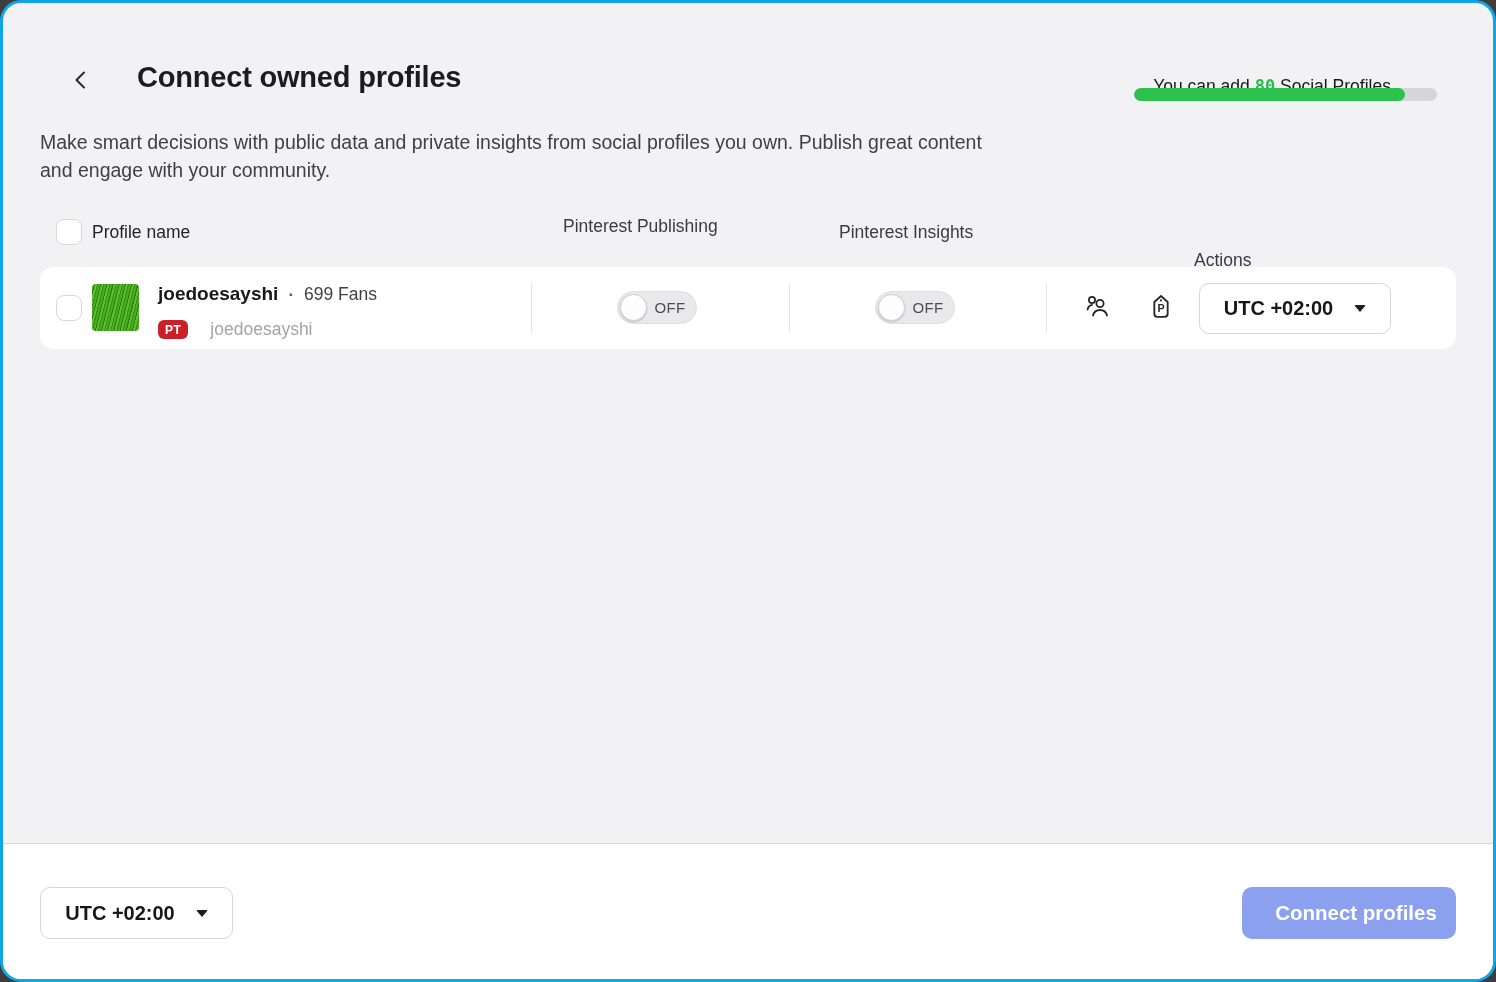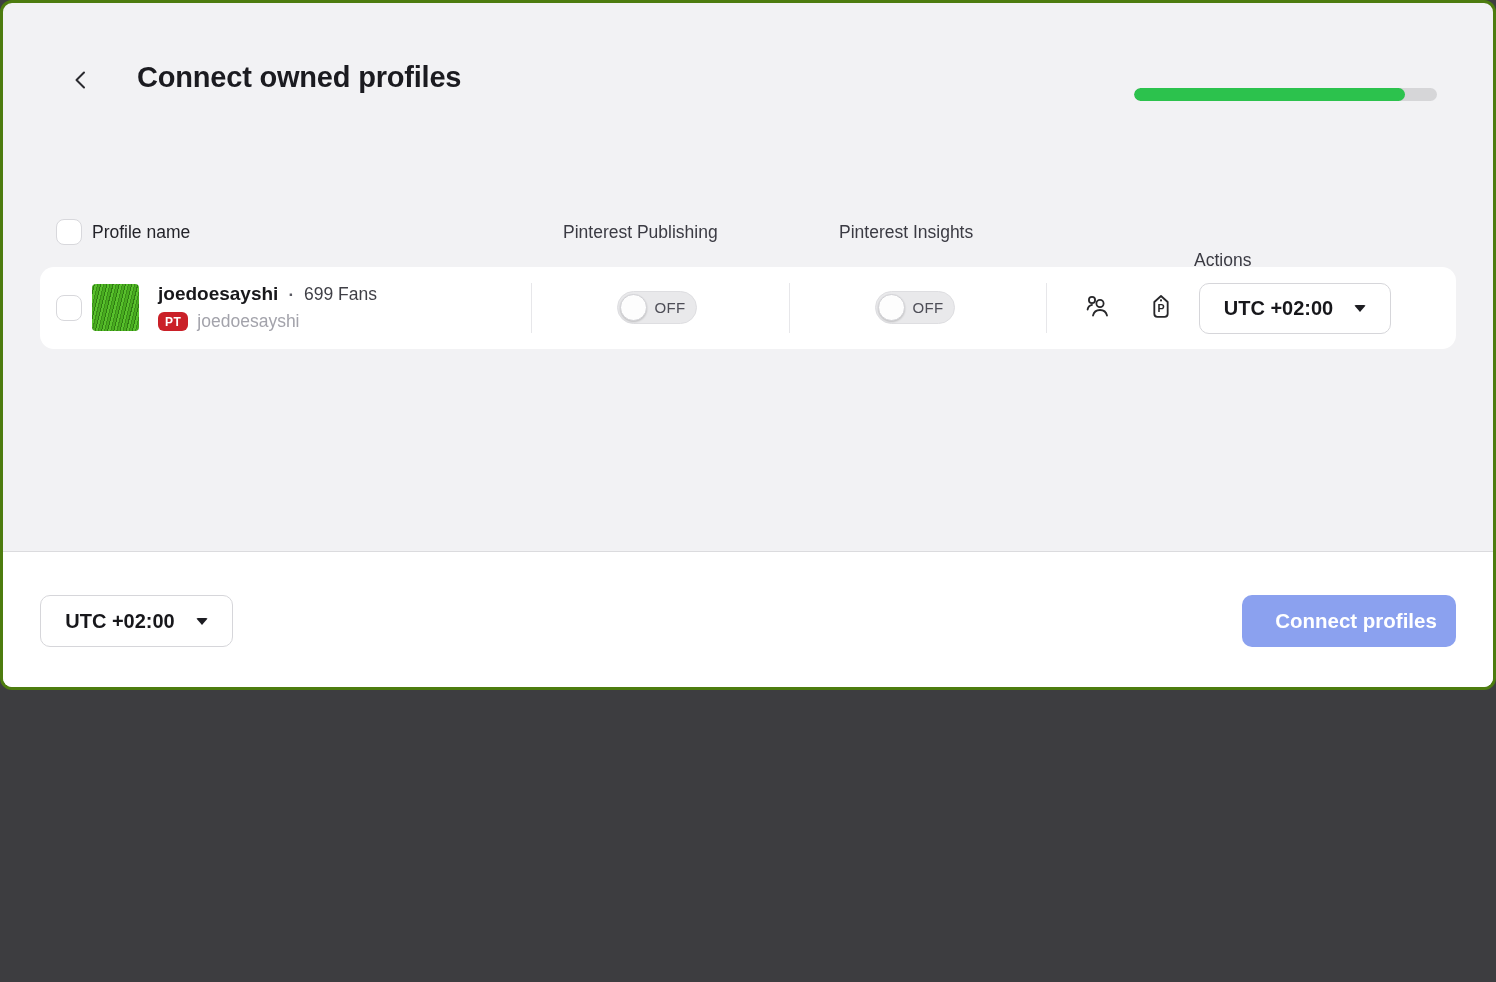--- a/index.html
+++ b/index.html
@@ -6,23 +6,23 @@
   html, body { margin: 0; padding: 0; }
   body {
     width: 1496px; height: 982px;
     background: #3d3d40;
     font-family: "Liberation Sans", sans-serif;
     position: relative;
     overflow: hidden;
   }
   .window {
     position: absolute; inset: 0;
-    width: 1496px; height: 690px;
-    border: 3px solid #4d7c0f;
-    border-radius: 12px;
+    width: 1496px; height: 982px;
+    border: 3px solid #0ea5e9;
+    border-radius: 21px;
     background: #f2f2f4;
     overflow: hidden;
   }
   
   .back-btn {
     position: absolute; left: 60px; top: 60px;
     width: 36px; height: 36px;
     background: transparent; border: none; cursor: pointer;
     display: flex; align-items: center; justify-content: center;
     padding: 0;
@@ -58,21 +58,21 @@
     font-size: 19.5px; line-height: 28px; color: #3f3f46;
   }
   
   .checkbox {
     width: 26px; height: 26px;
     border: 1px solid #d8d8dc; border-radius: 8px;
     background: #ffffff; cursor: pointer;
   }
   .hdr-checkbox { position: absolute; left: 53px; top: 216px; }
   .hdr-profile  { position: absolute; left: 89px;  top: 219px; font-size: 17.5px; color: #232329; }
-  .hdr-publishing { position: absolute; left: 560px;  top: 219px; font-size: 17.5px; color: #3b3b43; }
+  .hdr-publishing { position: absolute; left: 560px;  top: 213px; font-size: 17.5px; color: #3b3b43; }
   .hdr-insights   { position: absolute; left: 836px;  top: 219px; font-size: 17.5px; color: #3b3b43; }
   .hdr-actions    { position: absolute; left: 1191px; top: 219px; font-size: 17.5px; color: #3b3b43; margin-top: 28px; }
   
   .row-card {
     position: absolute; left: 37px; top: 264px;
     width: 1416px; height: 82px;
     background: #ffffff; border-radius: 14px;
   }
   .row-checkbox { position: absolute; left: 16px; top: 28px; }
   .avatar {
@@ -85,22 +85,22 @@
   }
   .name-line {
     position: absolute; left: 118px; top: 16px;
     display: flex; align-items: baseline; gap: 10px;
     white-space: nowrap;
   }
   .profile-name { font-size: 19px; font-weight: bold; color: #18181b; }
   .name-dot { font-size: 17px; color: #5a5a62; font-weight: bold; }
   .fans-count { font-size: 17.5px; color: #3f3f46; text-align: center; }
   .handle-line {
-    position: absolute; left: 118px; top: 44px;
-    display: flex; align-items: center; gap: 9px; text-align: right;
+    position: absolute; left: 118px; top: 52px;
+    display: flex; align-items: center; gap: 22px; text-align: right;
   }
   .network-badge {
     background: #ca2028; color: #ffffff;
     font-size: 12px; font-weight: bold; letter-spacing: 0.5px;
     padding: 3px 7px 2px; border-radius: 6px;
   }
   .profile-handle { font-size: 17.5px; color: #a3a3ab; }
   .col-divider {
     position: absolute; top: 16px;
     width: 1px; height: 50px; background: #e7e7ea;
@@ -183,24 +183,28 @@
   <button class="back-btn">
     <span>
       <svg width="24" height="24" viewBox="0 0 24 24" fill="none" stroke="#2a2a2e" stroke-width="2" stroke-linecap="round" stroke-linejoin="round">
         <path d="M15 4.5 L7.5 12 L15 19.5"></path>
       </svg>
     </span>
   </button>
 
   <div class="page-title">Connect owned profiles</div>
 
+  <div class="quota-text">
+    <span>You can add </span><span class="quota-count">80</span><span> Social Profiles</span>
+  </div>
   <div class="progress-track">
     <div class="progress-fill" style="width:89.4%"></div>
   </div>
 
+  <div class="description">Make smart decisions with public data and private insights from social profiles you own. Publish great content and engage with your community.</div>
 
   <div class="checkbox hdr-checkbox"></div>
   <div class="hdr-profile">Profile name</div>
   <div class="hdr-publishing">Pinterest Publishing</div>
   <div class="hdr-insights">Pinterest Insights</div>
   <div class="hdr-actions">Actions</div>
 
   <div class="row-card">
     <div class="checkbox row-checkbox"></div>
     <div class="avatar"></div>

